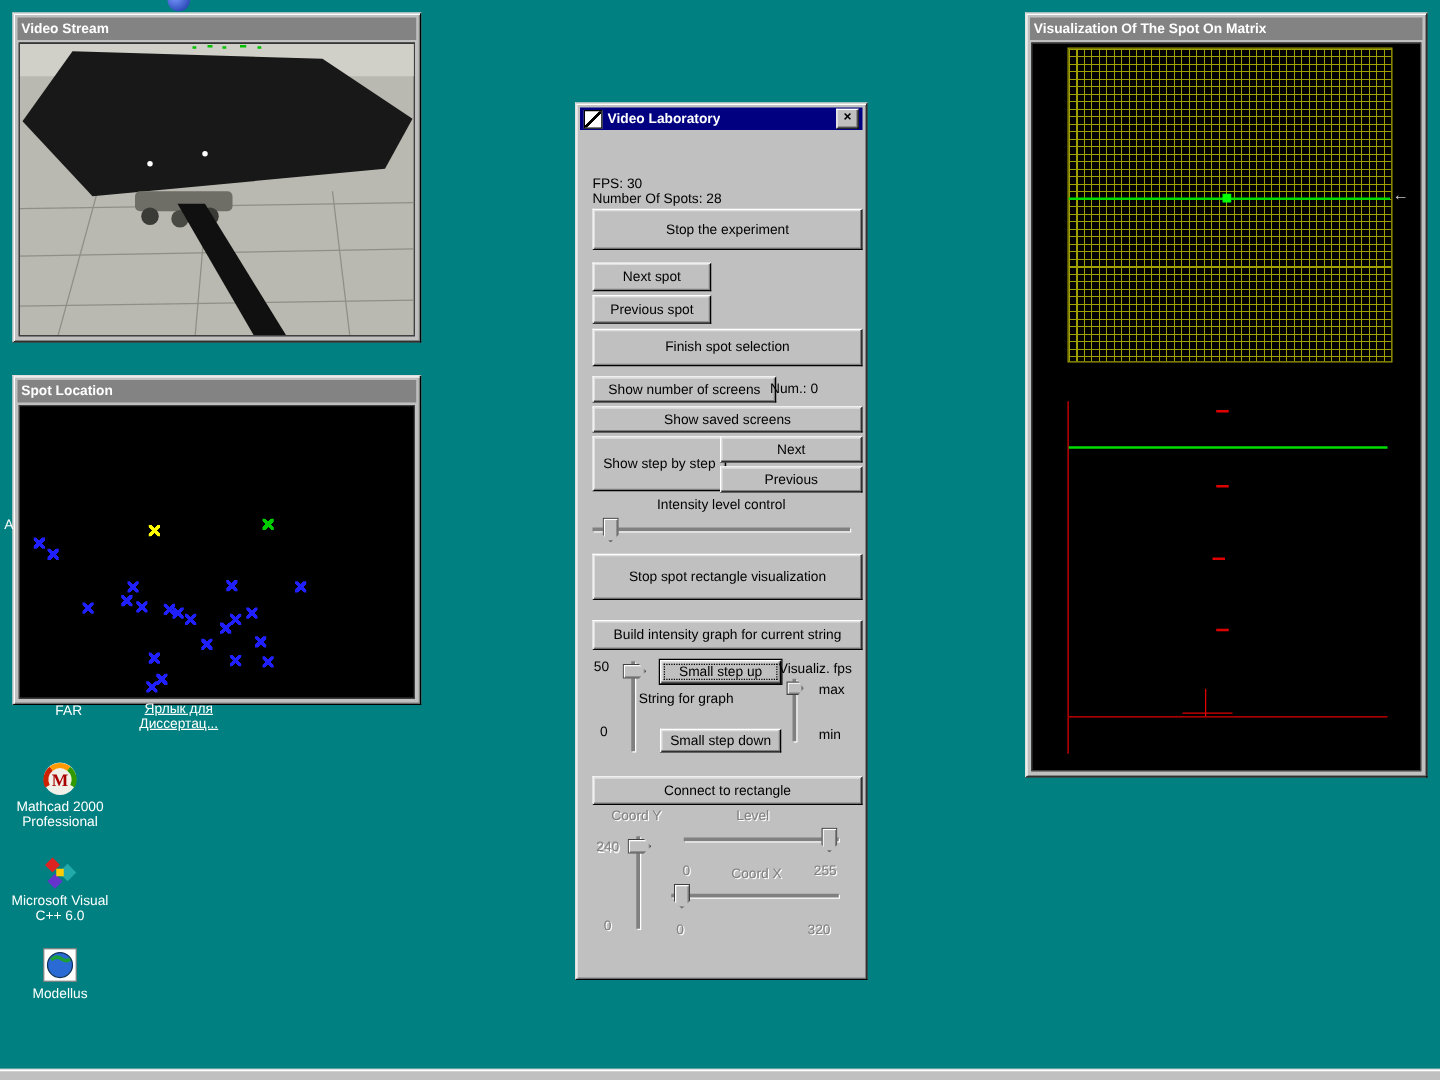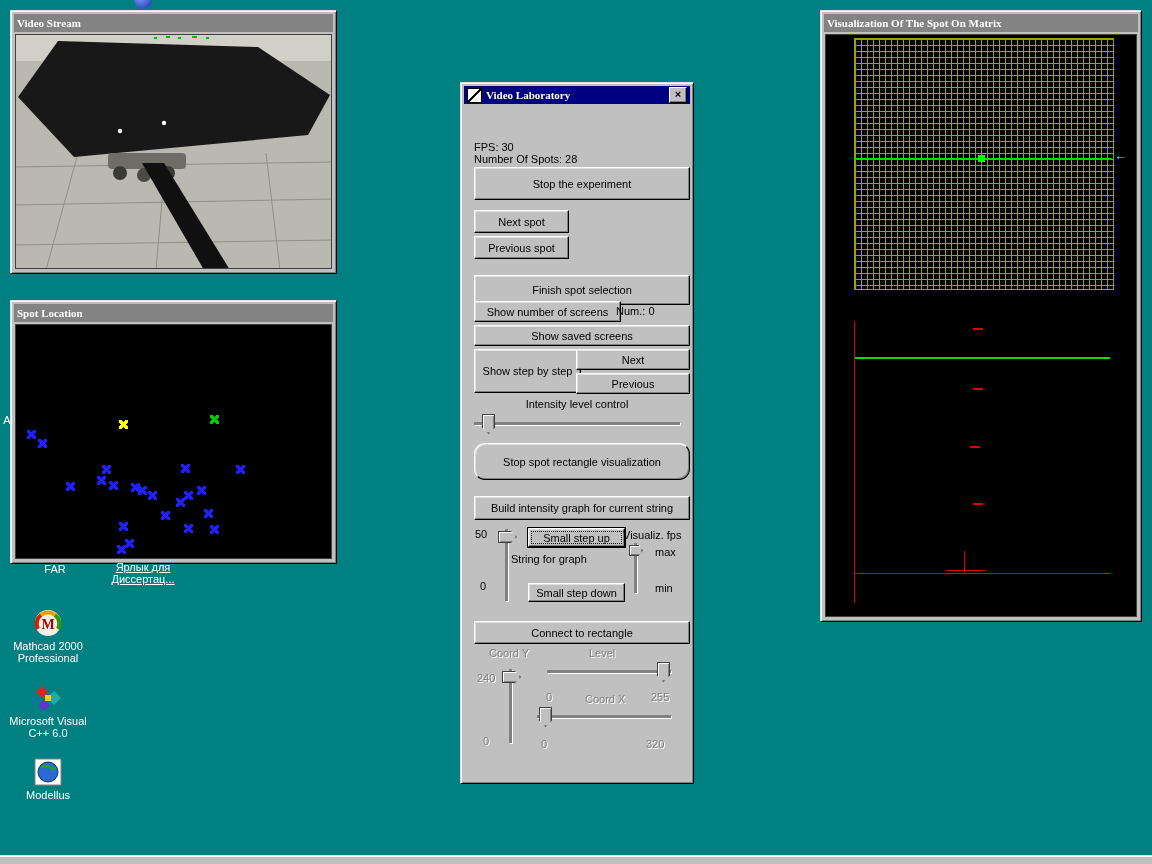--- a/index.html
+++ b/index.html
@@ -13,21 +13,21 @@
     position:absolute;background:var(--window-face,#c0c0c0);
     border:1px solid;border-color:#dfdfdf #000 #000 #dfdfdf;
     box-shadow:inset 1px 1px 0 #fff, inset -1px -1px 0 #808080;
   }
   .titlebar{
     position:absolute;left:3px;top:3px;right:3px;height:18px;
     display:flex;align-items:center;padding:0 3px;
   }
   .titlebar.inactive{background:var(--title-inactive,#808080);}
   .titlebar.active{background:var(--title-active,#000080);}
-  .title-text{color:#fff;font-weight:bold;font-size:11px;white-space:nowrap;overflow:hidden;font-family:Liberation Serif, serif;}
+  .title-text{color:#fff;font-weight:bold;font-size:11px;white-space:nowrap;overflow:hidden;}
   .tb-icon{
     width:13px;height:13px;margin-right:4px;flex:0 0 auto;
     background-color:#fff;
     background-image:linear-gradient(135deg,transparent 45%,#000 45%,#000 57%,transparent 57%);
     border:1px solid #000;
   }
   .tb-close{
     margin-left:auto;width:16px;height:14px;flex:0 0 auto;
     background:var(--window-face,#c0c0c0);
     border:1px solid;border-color:#fff #000 #000 #fff;
@@ -176,37 +176,37 @@
     <span class="title-text">Video Laboratory</span>
     <span class="tb-close">×</span>
   </div>
 
   <div class="lbl" style="left:13px;top:58px;">FPS: 30</div>
   <div class="lbl" style="left:13px;top:70px;">Number Of Spots: 28</div>
   <div class="btn" style="left:13px;top:84px;width:206px;height:31px;">Stop the experiment</div>
 
   <div class="btn" style="left:13px;top:127px;width:85px;height:21px;">Next spot</div>
   <div class="btn" style="left:13px;top:153px;width:85px;height:21px;">Previous spot</div>
-  <div class="btn" style="left:13px;top:192px;width:206px;height:28px;">Finish spot selection</div>
+  <div class="btn" style="left:13px;top:180px;width:206px;height:28px;">Finish spot selection</div>
 
   <div class="btn" style="left:13px;top:218px;width:137px;height:19px;">Show number of screens</div>
   <div class="lbl" style="left:155px;top:222px;">Num.: 0</div>
   <div class="btn" style="left:13px;top:242px;width:206px;height:19px;">Show saved screens</div>
 
   <div class="btn" style="left:13px;top:266px;width:97px;height:42px;">Show step by step</div>
   <div class="btn" style="left:115px;top:266px;width:104px;height:19px;">Next</div>
   <div class="btn" style="left:115px;top:290px;width:104px;height:19px;">Previous</div>
 
   <div class="lbl" style="left:0;top:315px;width:232px;text-align:center;">Intensity level control</div>
   <div class="hslider" style="left:13px;top:330px;width:206px;height:21px;">
     <div class="hchannel"></div>
     <div class="hthumb" style="left:8px;"></div>
   </div>
 
-  <div class="btn" style="left:13px;top:360px;width:206px;height:35px;border-radius:11px;">Stop spot  rectangle visualization</div>
+  <div class="btn" style="left:13px;top:360px;width:206px;height:35px;">Stop spot  rectangle visualization</div>
   <div class="btn" style="left:13px;top:413px;width:206px;height:22px;">Build intensity graph for current string</div>
 
   <div class="lbl" style="left:14px;top:445px;">50</div>
   <div class="vslider" style="left:36px;top:446px;width:20px;height:72px;">
     <div class="vchannel"></div>
     <div class="vthumb" style="top:2px;"></div>
   </div>
   <div class="btn focused" style="left:67px;top:445px;width:87px;height:17px;">Small step up</div>
   <div class="lbl" style="left:162px;top:446px;">Visualiz. fps</div>
   <div class="lbl" style="left:50px;top:470px;">String for graph</div>

